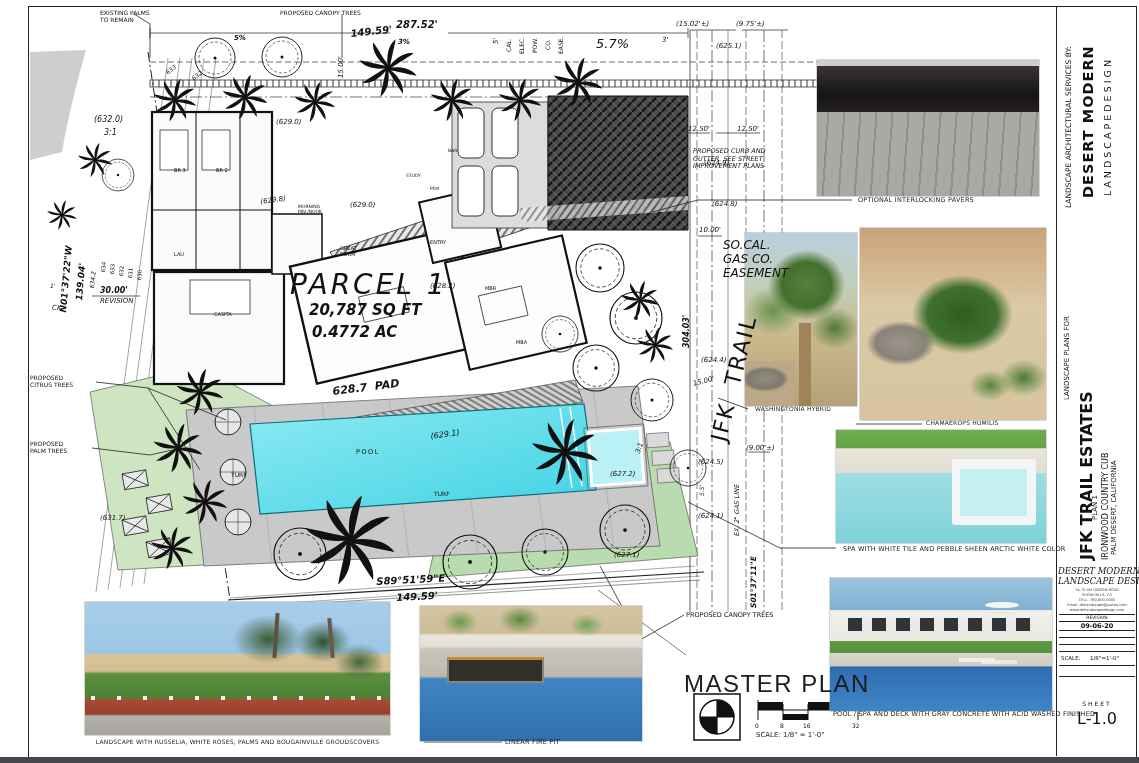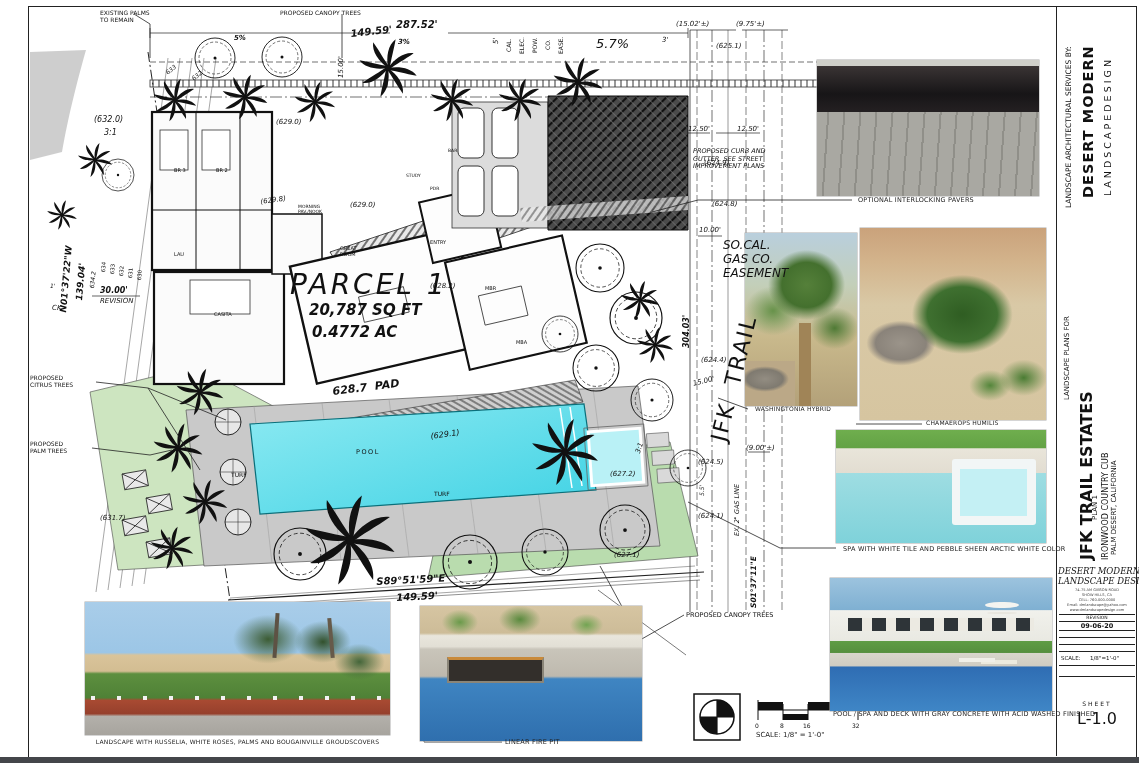--- a/index.html
+++ b/index.html
@@ -347,20 +347,21 @@
   </div>
 
   <span class="cap" style="left:858px;top:196px;">OPTIONAL INTERLOCKING PAVERS</span>
   <span class="cap" style="left:755px;top:405px;font-size:6px;">WASHINGTONIA HYBRID</span>
   <span class="cap" style="left:926px;top:419px;font-size:6px;">CHAMAEROPS HUMILIS</span>
   <span class="cap" style="left:843px;top:545px;">SPA WITH WHITE TILE AND PEBBLE SHEEN ARCTIC WHITE COLOR</span>
   <span class="cap" style="left:833px;top:710px;">POOL / SPA AND DECK WITH GRAY CONCRETE WITH ACID WASHED FINISHED</span>
   <span class="cap" style="left:85px;top:738px;width:305px;text-align:center;font-size:6px;">LANDSCAPE WITH RUSSELIA, WHITE ROSES, PALMS AND BOUGAINVILLE GROUDSCOVERS</span>
   <span class="cap" style="left:505px;top:738px;">LINEAR FIRE PIT</span>
 
+  <span class="bigtitle" style="left:684px;top:670px;">MASTER PLAN</span>
   <span class="tick" style="left:755px;top:722px;">0</span>
   <span class="tick" style="left:780px;top:722px;">8</span>
   <span class="tick" style="left:803px;top:722px;">16</span>
   <span class="tick" style="left:852px;top:722px;">32</span>
   <span class="scalelabel" style="left:756px;top:731px;">SCALE: 1/8" = 1'-0"</span>
 
   <div id="annotations">
       <span class="ann" style="left: 100px; top: 9px; font-size: 6px;">EXISTING PALMS
 TO REMAIN</span>
       <span class="ann" style="left: 280px; top: 9px; font-size: 6px;">PROPOSED CANOPY TREES</span>

